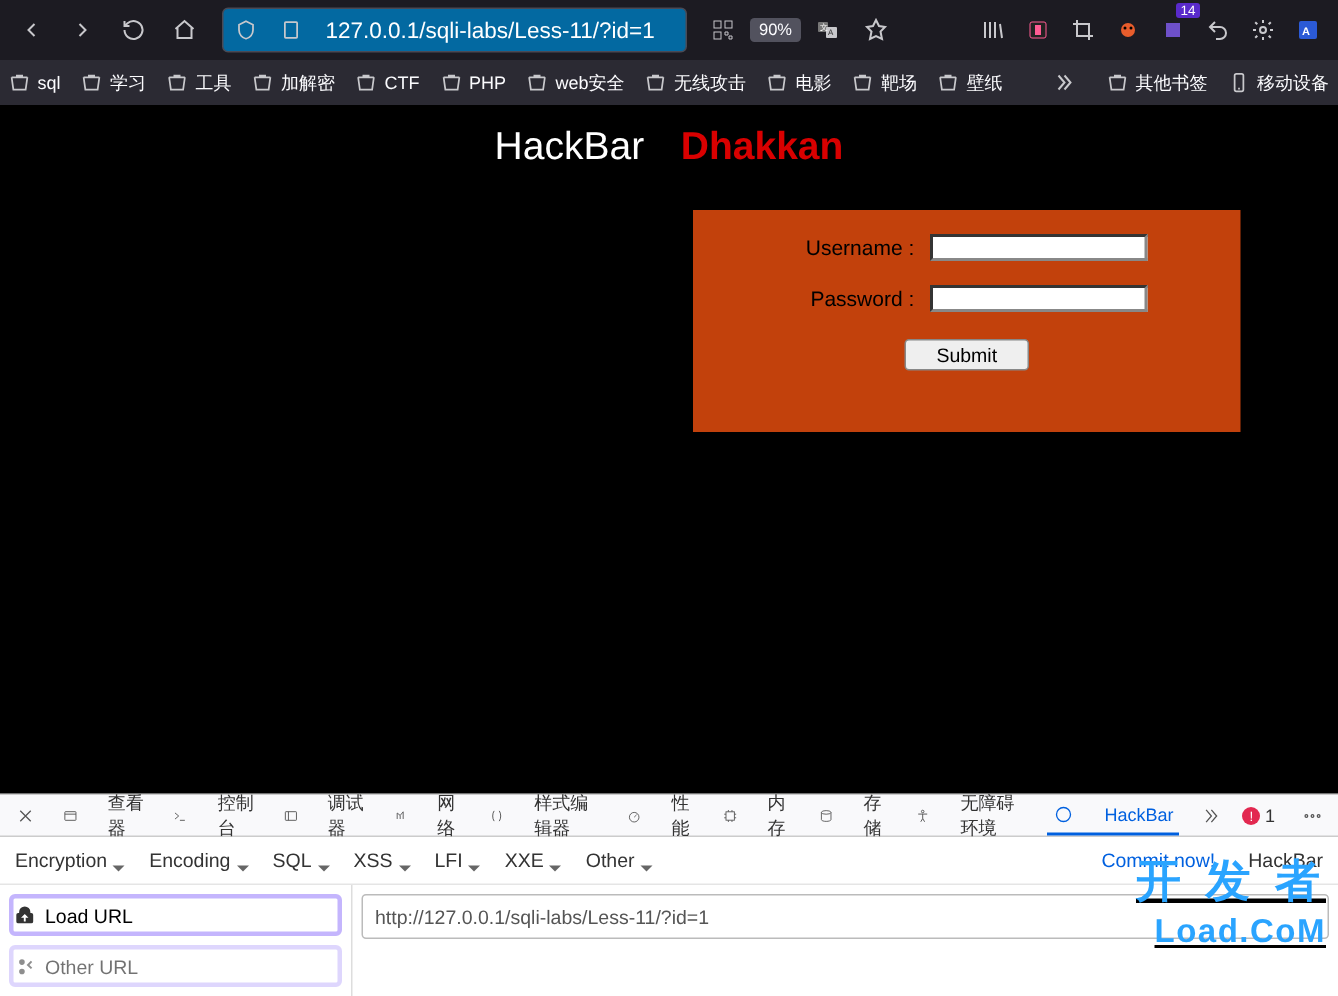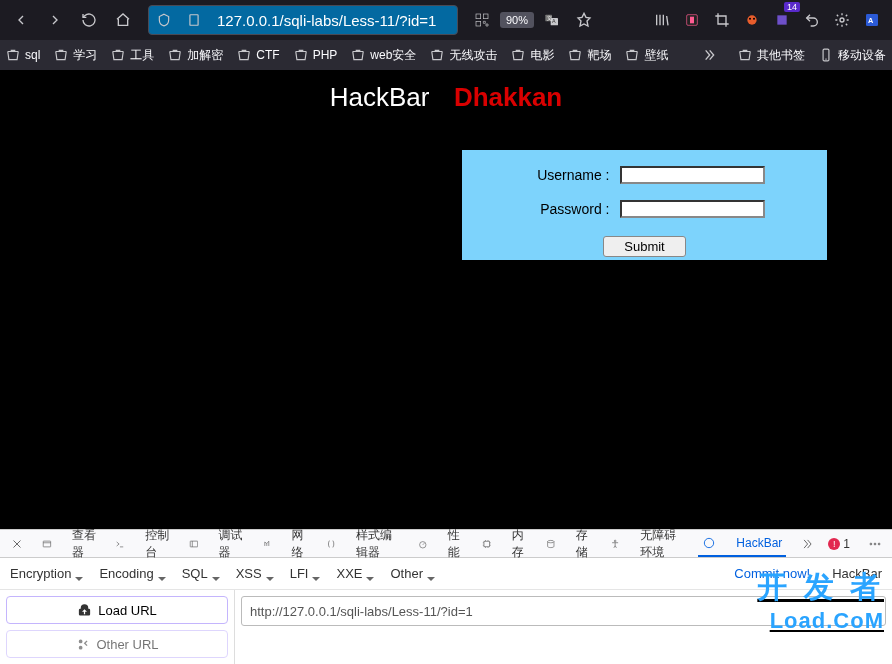--- a/index.html
+++ b/index.html
@@ -21,21 +21,21 @@
 .bookmarks{display:flex;align-items:center;height:30px;padding:0 6px;gap:14px;background:#2b2a33;color:#fbfbfe;font-size:12px;}
 .bm{display:flex;align-items:center;gap:5px;white-space:nowrap;}
 .bm svg{width:14px;height:14px;stroke:#c8c8cc;fill:none;stroke-width:2;}
 .chev{margin-left:auto;}
 .mob{display:flex;align-items:center;gap:5px;}
 
 
 .page{background:#000;height:459px;position:relative;}
 .welcome{text-align:center;padding-top:12px;font-size:26px;color:#fff;font-family:Arial,sans-serif;}
 .welcome .red{color:#d90000;font-weight:bold;margin-left:10px;}
-.form-panel{position:absolute;left:462px;top:80px;width:365px;height:110px;background:#7dd3fc;}
+.form-panel{position:absolute;left:462px;top:70px;width:365px;height:148px;background:#c2410c;}
 .frow{display:flex;align-items:center;justify-content:center;margin-top:16px;gap:10px;}
 .frow label{color:#000;font-size:14px;width:85px;text-align:right;}
 .frow input[type=text],.frow input[type=password]{width:145px;height:18px;border:2px inset #888;background:#fff;}
 .submit{display:block;margin:18px auto 0;background:#efefef;border:1px solid #888;border-radius:3px;padding:2px 20px;font-size:13px;}
 
 
 .devtools{border-top:1px solid #ccc;}
 .dt-tabs{display:flex;align-items:center;height:28px;background:#f9f9fb;border-bottom:1px solid #ccc;padding:0 6px;gap:10px;font-size:12px;color:#333;}
 .dt-tab{display:flex;align-items:center;gap:20px;padding:0 4px;height:100%;}
 .dt-tab.active{color:#0060df;border-bottom:2px solid #0060df;}
@@ -45,21 +45,21 @@
 .errdot{width:12px;height:12px;border-radius:50%;background:#e22850;color:#fff;font-size:9px;display:flex;align-items:center;justify-content:center;}
 
 .hb-row{display:flex;align-items:center;height:32px;background:#fff;padding:0 10px;gap:16px;font-size:13px;color:#333;border-bottom:1px solid #e5e5e5;}
 .hb-dd{display:flex;align-items:flex-end;gap:4px;}
 .caret{width:0;height:0;border-left:4px solid transparent;border-right:4px solid transparent;border-top:4px solid #666;}
 .commit{margin-left:auto;color:#0060df;}
 .hackbar-brand{color:#333;margin-left:6px;}
 
 .hb-main{display:flex;height:75px;background:#fff;}
 .hb-left{width:235px;border-right:1px solid #ddd;padding:6px;}
-.hb-btn{display:flex;align-items:center;justify-content:center;gap:6px;width:100%;height:28px;border:1px solid #c4b5fd;border-radius:4px;background:#fff;margin-bottom:6px;font-size:13px;}
+.hb-btn{display:flex;align-items:center;gap:6px;width:100%;height:28px;border:3px solid #c4b5fd;border-radius:4px;background:#fff;margin-bottom:6px;font-size:13px;}
 .hb-btn svg{width:15px;height:15px;}
 .hb-right{flex:1;padding:6px;}
 .hb-url{width:100%;height:26px;border:1px solid #bbb;border-radius:3px;padding:14px 8px;font-size:13px;color:#555;}
 
 .watermark{position:absolute;right:8px;bottom:30px;pointer-events:none;text-align:right;font-family:Arial,sans-serif;text-decoration:underline;}
 .watermark .l1{color:#2aa4ff;font-size:30px;font-weight:bold;letter-spacing:4px;}
 .watermark .l2{color:#2aa4ff;font-size:22px;font-weight:bold;letter-spacing:1px;}
 .wrap{position:relative;width:892px;height:664px;}
 </style>
 </head>

